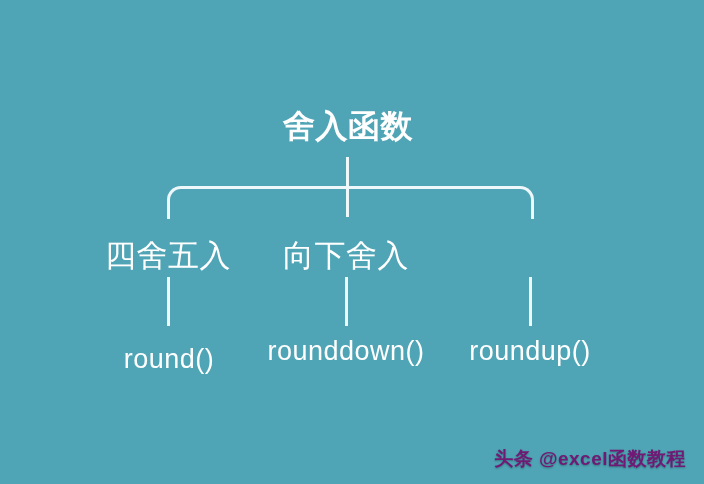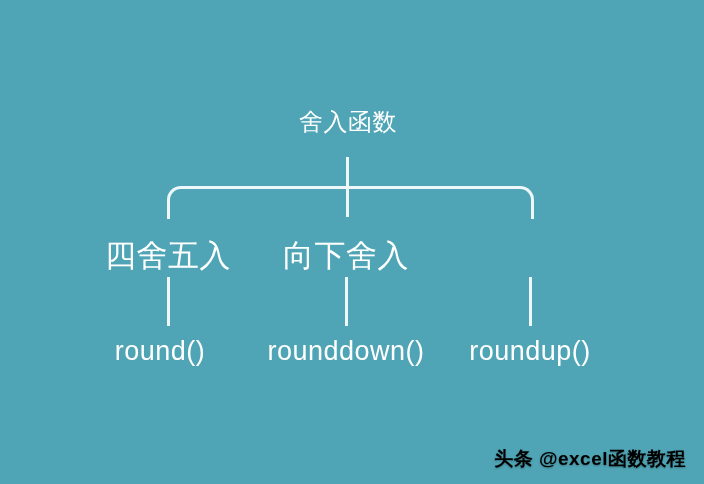--- a/index.html
+++ b/index.html
@@ -24,23 +24,23 @@
   .node {
     position: absolute;
     color: #ffffff;
     text-align: center;
     white-space: nowrap;
     line-height: 1;
     letter-spacing: 0.5px;
     transform: translateX(-50%);
   }
   .node-root {
-    font-size: 24px;
+    font-size: 32px;
     top: 110px;
-    font-weight: 400;
+    font-weight: 700;
   }
   .node-mid {
     font-size: 31px;
     top: 240px;
     font-weight: 400;
   }
   .node-leaf {
     font-size: 27px;
     top: 338px;
     font-weight: 400;
@@ -68,21 +68,21 @@
   .corner-right {
     border-width: 3px 3px 0 0;
     border-top-right-radius: 14px;
   }
 
   
   #watermark {
     position: absolute;
     right: 18px;
     bottom: 12px;
-    color: #000000;
+    color: #701a75;
     font-size: 19px;
     font-weight: bold;
     letter-spacing: 0.5px;
     white-space: nowrap;
     text-shadow: 0 1px 2px rgba(0,0,0,0.28);
   }
 </style>
 </head>
 <body>
 
@@ -102,21 +102,21 @@
 
   <div class="node node-mid" style="left:346px;text-align:center;">向下舍入</div>
 
 
   <div class="line vline" style="left:167px; top:277px; height:49px;"></div>
 
   <div class="line vline" style="left:345px; top:277px; height:49px;"></div>
 
   <div class="line vline" style="left:529px; top:277px; height:49px;"></div>
 
-  <div class="node node-leaf" style="left:160px;">round()</div>
+  <div class="node node-leaf" style="left:169px;margin-top:8px;">round()</div>
 
   <div class="node node-leaf" style="left:530px;">roundup()</div>
 
   <div class="node node-leaf" style="left:346px;">rounddown()</div>
 
   <div id="watermark">头条 @excel函数教程</div>
 
 </div>
 
 </body></html>

